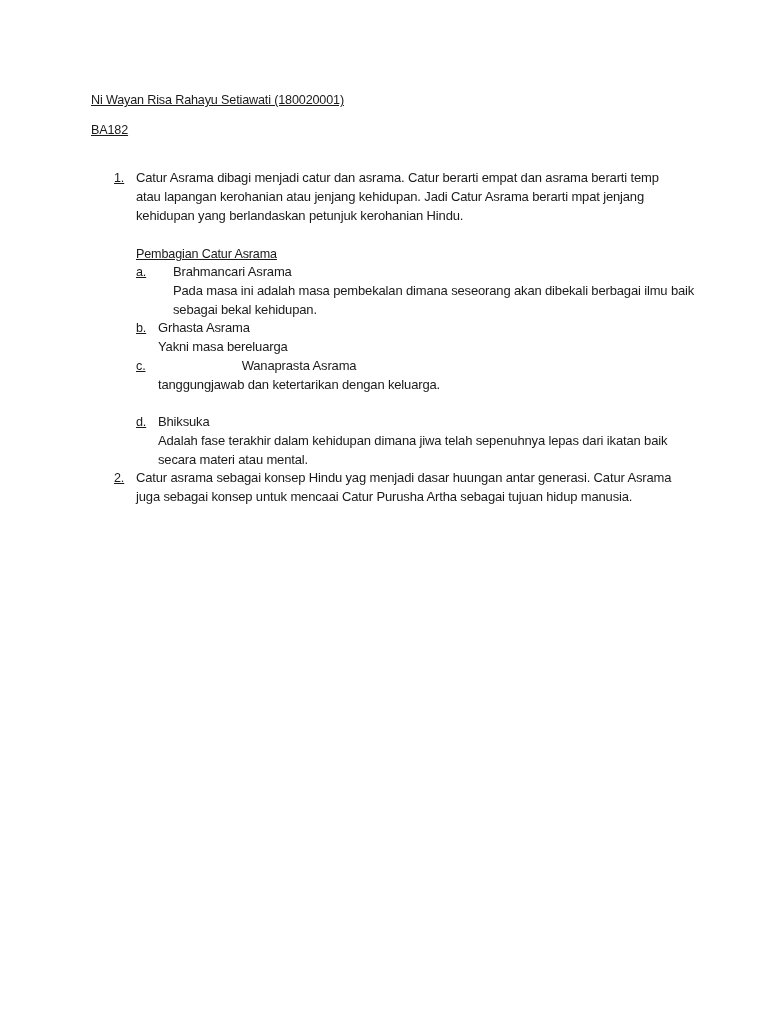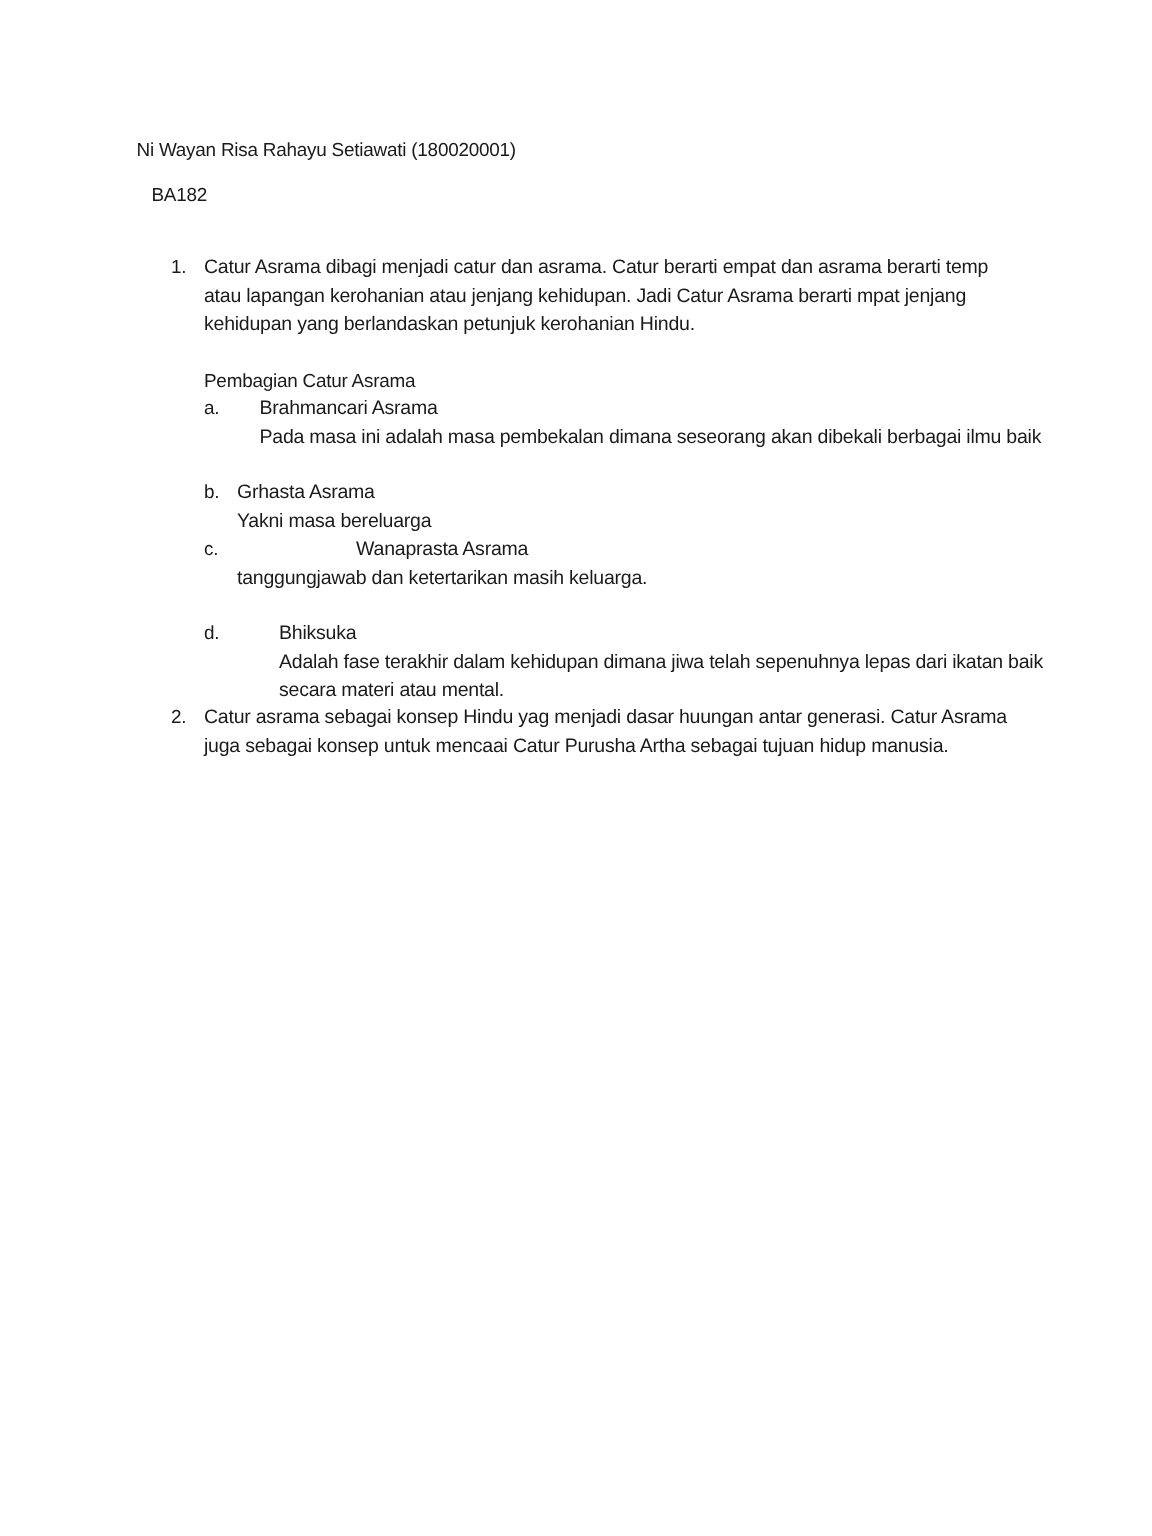--- a/index.html
+++ b/index.html
@@ -20,23 +20,24 @@
     left: 0; top: 0;
     width: 768px; height: 1024px;
     background: #ffffff;
   }
   .txt {
     position: absolute;
     font-size: 12.6px;
     line-height: 18.8px;
     white-space: nowrap;
     letter-spacing: -0.15px;
+    text-decoration: underline;
   }
   .header-name { left: 91px; top: 91px; }
-  .header-class { left: 101px; top: 121px; }
+  .header-class { left: 91px; top: 121px; }
   .block { position: absolute; }
   .line { display: block; font-size: 13px; line-height: 18.8px; white-space: nowrap; letter-spacing: -0.15px; }
 </style>
 </head>
 <body>
 
 <div class="page">
 
   <div class="txt header-name">Ni Wayan Risa Rahayu Setiawati (180020001)</div>
   <div class="txt header-class">BA182</div>
@@ -47,36 +48,37 @@
     <span class="line">atau lapangan kerohanian atau jenjang kehidupan. Jadi Catur Asrama berarti mpat jenjang</span>
     <span class="line">kehidupan yang berlandaskan petunjuk kerohanian Hindu.</span>
   </div>
 
   <div class="txt" style="left:136px; top:245px;">Pembagian Catur Asrama</div>
 
   <div class="txt" style="left:136px; top:263px;">a.</div>
   <div class="block" style="left:158px; top:263px;margin-left:15px;">
     <span class="line">Brahmancari Asrama</span>
     <span class="line">Pada masa ini adalah masa pembekalan dimana seseorang akan dibekali berbagai ilmu baik</span>
+    <span class="line">sebagai bekal kehidupan.</span>
   </div>
 
   <div class="txt" style="left:136px; top:319px;">b.</div>
   <div class="block" style="left:158px; top:319px;">
     <span class="line">Grhasta Asrama</span>
     <span class="line">Yakni masa bereluarga</span>
   </div>
 
   <div class="txt" style="left:136px; top:357px;">c.</div>
   <div class="block" style="left:158px; top:357px;text-align:center;">
     <span class="line">Wanaprasta Asrama</span>
-    <span class="line">tanggungjawab dan ketertarikan masih keluarga.</span>
+    <span class="line">tanggungjawab dan ketertarikan dengan keluarga.</span>
   </div>
 
   <div class="txt" style="left:136px; top:413px;">d.</div>
-  <div class="block" style="left:158px; top:413px;margin-left:28px;">
+  <div class="block" style="left:158px; top:413px;">
     <span class="line">Bhiksuka</span>
     <span class="line">Adalah fase terakhir dalam kehidupan dimana jiwa telah sepenuhnya lepas dari ikatan baik</span>
     <span class="line">secara materi atau mental.</span>
   </div>
 
   <div class="txt" style="left:114px; top:469px;">2.</div>
   <div class="block" style="left:136px; top:469px;">
     <span class="line">Catur asrama sebagai konsep Hindu yag menjadi dasar huungan antar generasi. Catur Asrama</span>
     <span class="line">juga sebagai konsep untuk mencaai Catur Purusha Artha sebagai tujuan hidup manusia.</span>
   </div>

